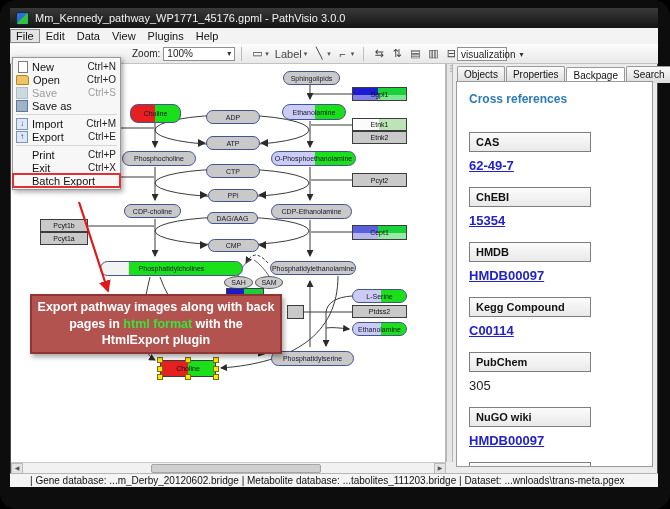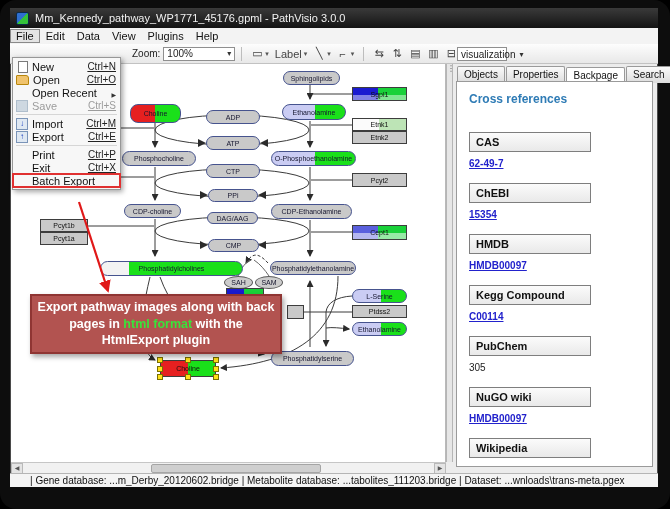--- a/index.html
+++ b/index.html
@@ -63,41 +63,41 @@
   #tabs{display:flex;padding:2px 2px 0 4px;}
   .tab{font-size:10px;color:#111;background:linear-gradient(to bottom,#fafafa,#dcdcdc);
        border:1px solid #9a9a9a;border-bottom:none;padding:2px 6px;margin-right:1px;border-radius:2px 2px 0 0;cursor:default;}
   .tab.active{background:#fff;position:relative;top:1px;padding-bottom:3px;}
   #sidecontent{position:absolute;left:3px;top:17px;right:4px;bottom:6px;background:#fff;
                border:1px solid #9a9a9a;overflow:hidden;padding:10px 12px;box-sizing:border-box;}
   #xref-heading{color:#2e7bb5;font-weight:bold;font-size:12px;margin-bottom:26px;}
   .xref-header{display:inline-block;min-width:108px;border:1px solid #7e7e7e;
                background:linear-gradient(to bottom,#fbfbfb,#e9e9e9);font-weight:bold;font-size:11px;
                color:#111;padding:3px 6px;margin-bottom:6px;}
-  .xref-value{font-size:10px;margin-bottom:14px;}
+  .xref-value{font-size:13px;margin-bottom:14px;}
   .xref-value a{color:#2222cc;font-weight:bold;}
   .xref-value .plain{color:#222;}
   
   #hscroll{position:absolute;left:11px;top:462px;width:435px;height:11px;background:#f1f1f1;
            border-top:1px solid #c6c6c6;z-index:5;}
   .sb-btn{position:absolute;top:0;width:12px;height:11px;background:#e4e4e4;border:1px solid #b9b9b9;
           box-sizing:border-box;font-size:6px;color:#555;text-align:center;line-height:9px;}
   #sb-left{left:0;} #sb-left::before{content:"◀";}
   #sb-right{right:0;} #sb-right::before{content:"▶";}
   #hthumb{position:absolute;left:140px;top:1px;width:170px;height:9px;background:#cfcfcf;
           border:1px solid #a5a5a5;border-radius:2px;box-sizing:border-box;}
   #statusbar{position:absolute;left:10px;top:473px;width:648px;height:14px;background:#f4f4f4;
              border-top:1px solid #b5b5b5;z-index:6;font-size:10px;color:#111;padding:1px 20px;
              box-sizing:border-box;white-space:nowrap;overflow:hidden;}
   
   #filemenu{position:absolute;left:12px;top:57px;width:107px;background:#f7f7f7;border:1px solid #979797;
             box-shadow:2px 2px 5px rgba(0,0,0,.35);z-index:40;padding:2px 0;font-size:11px;color:#111;}
   .fm-item{display:flex;align-items:center;height:13px;padding:0 4px 0 3px;position:relative;}
   .fm-item .lbl{flex:1;margin-left:4px;}
-  .fm-item .sc{color:#222;font-size:10px;text-decoration:underline;}
+  .fm-item .sc{color:#222;font-size:10px;}
   .fm-item.disabled{color:#9c9c9c;} .fm-item.disabled .sc{color:#9c9c9c;}
   .fm-item.highlighted{outline:2px solid #e03030;outline-offset:-1px;}
   .fm-sep{height:1px;background:#d6d6d6;margin:2px 3px;}
   .mi{width:12px;height:11px;display:inline-flex;align-items:center;justify-content:center;flex:none;}
   .mi-new{background:#fff;border:1px solid #7a7a7a;width:8px;height:10px;margin-left:2px;}
   .mi-open{background:#f0c36d;border:1px solid #b8860b;width:11px;height:8px;border-radius:1px 3px 1px 1px;}
   .mi-save{background:#9db3c8;border:1px solid #5a7a9a;width:10px;height:10px;}
   .mi-save.off{opacity:.45;}
   .mi-import,.mi-export{background:#dfe8f2;border:1px solid #7a94b8;width:10px;height:10px;
                         font-size:8px;color:#1a3fbf;line-height:10px;}
@@ -380,30 +380,29 @@
       <div class="fm-item">
         <div class="mi mi-new"></div>
         <div class="lbl">New</div>
         <div class="sc">Ctrl+N</div>
       </div>
       <div class="fm-item">
         <div class="mi mi-open"></div>
         <div class="lbl">Open</div>
         <div class="sc">Ctrl+O</div>
       </div>
-      <div class="fm-item">
-        <div class="mi mi-none"></div>
-        <div class="lbl">Open Recent</div>
-        <div class="sub"></div>
-      </div>
       <div class="fm-item disabled">
         <div class="mi mi-save off"></div>
         <div class="lbl">Save</div>
         <div class="sc">Ctrl+S</div>
       </div>
+      <div class="fm-item">
+        <div class="mi mi-save"></div>
+        <div class="lbl">Save as</div>
+      </div>
       <div class="fm-sep"></div>
       <div class="fm-item">
         <div class="mi mi-import"></div>
         <div class="lbl">Import</div>
         <div class="sc">Ctrl+M</div>
       </div>
       <div class="fm-item">
         <div class="mi mi-export"></div>
         <div class="lbl">Export</div>
         <div class="sc">Ctrl+E</div>

